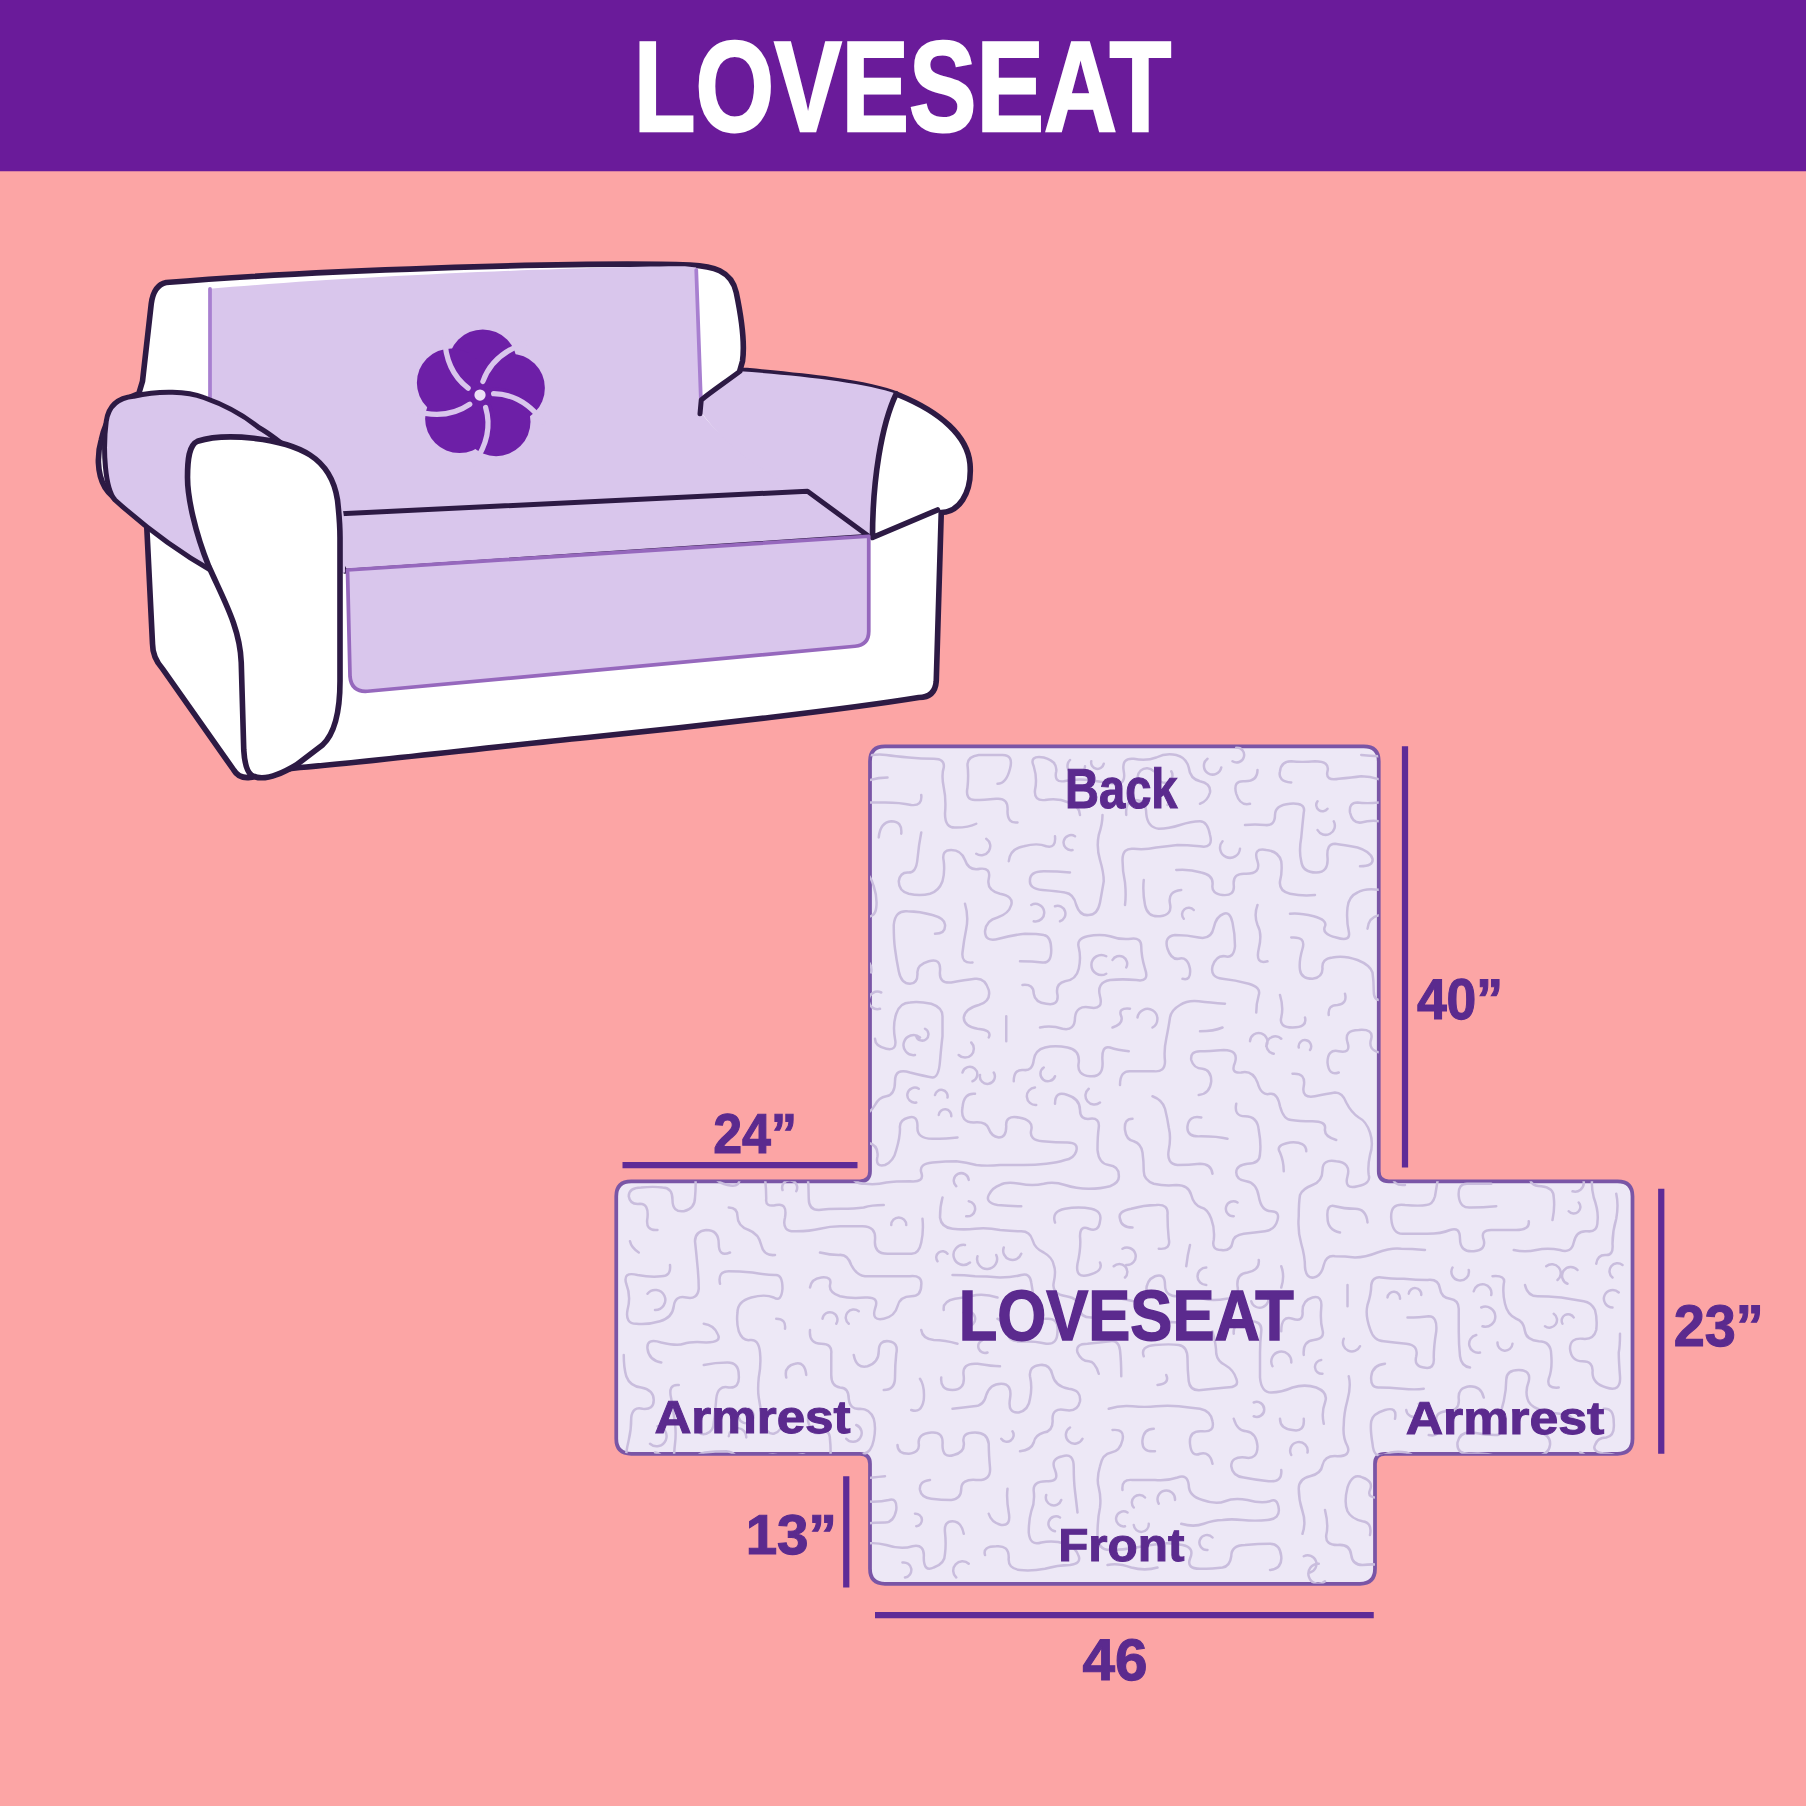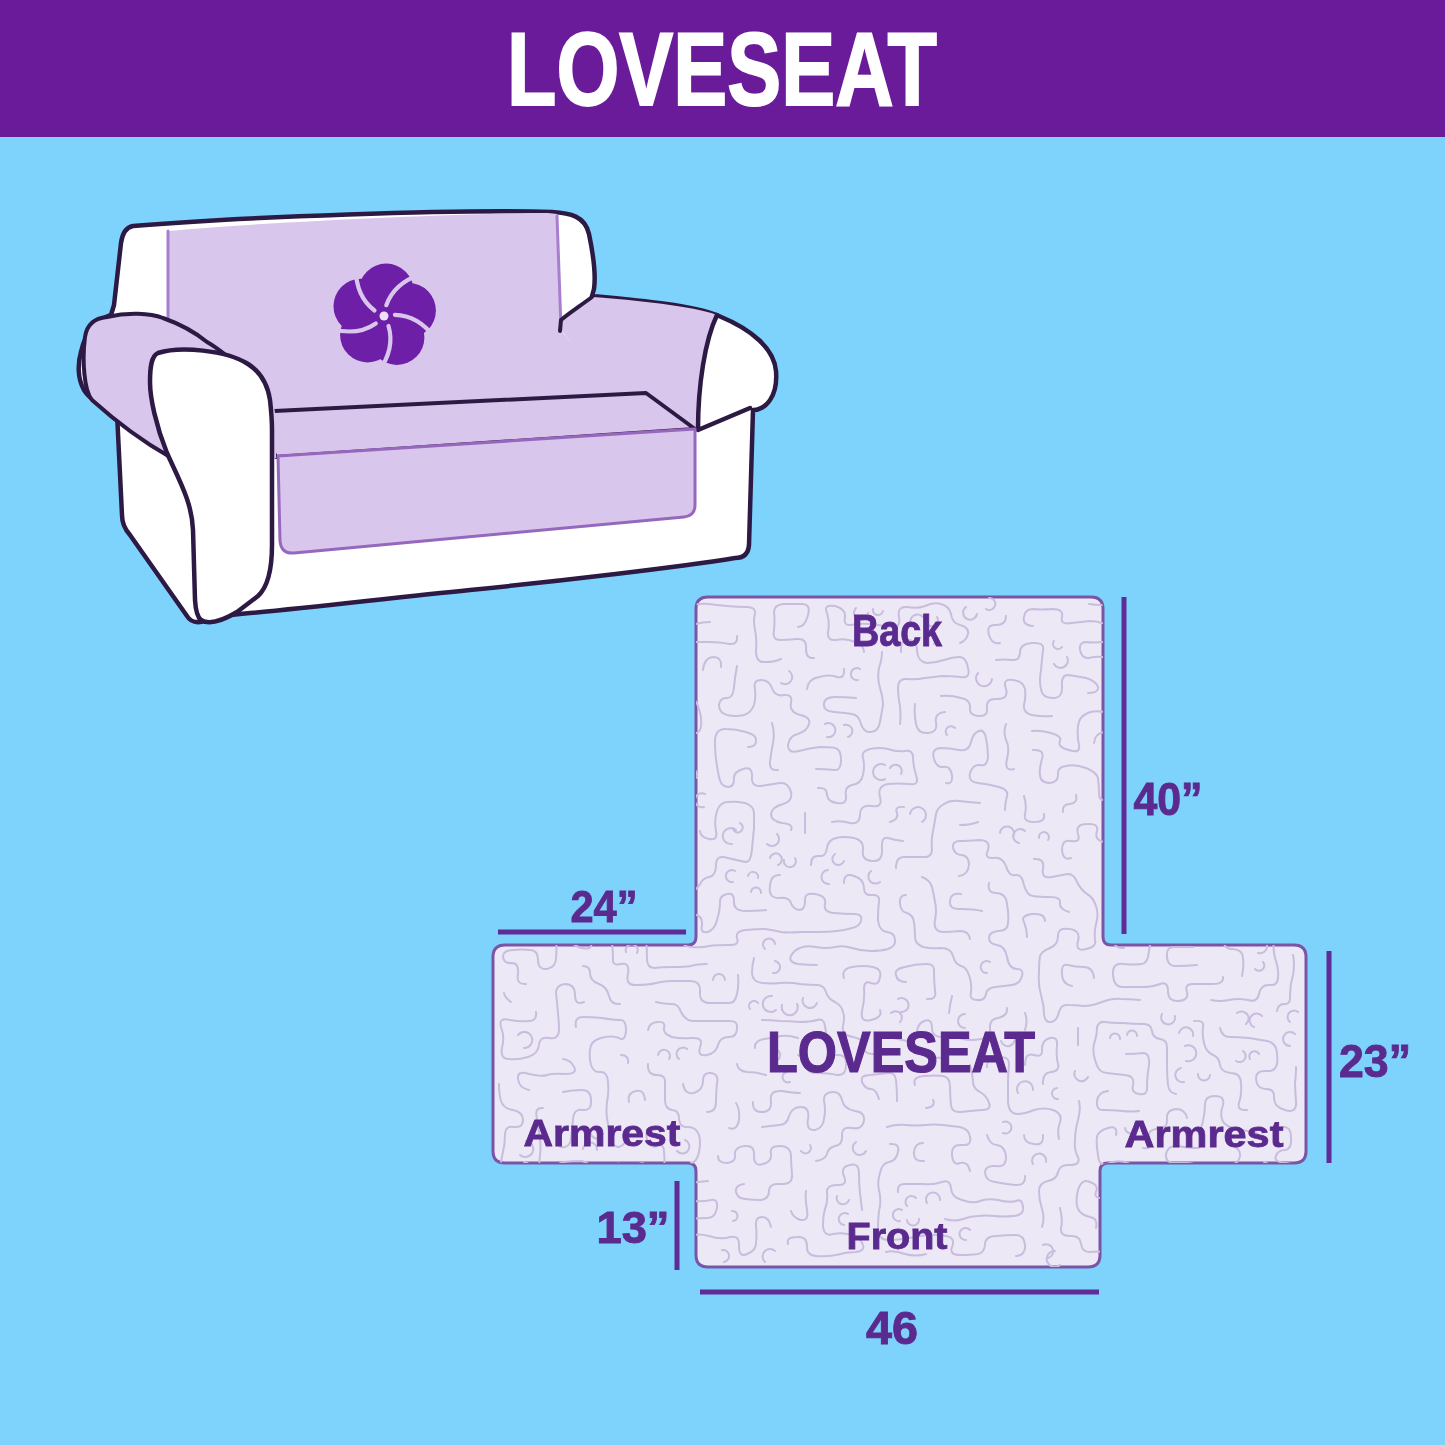--- a/index.html
+++ b/index.html
@@ -1,16 +1,16 @@
 <!DOCTYPE html>
 <html><head>
 <meta charset="utf-8">
 <style>
 html,body{margin:0;padding:0;background:#ffffff;}
-#page{position:relative;width:1445px;height:1445px;background:#7dd3fc;overflow:hidden;
+#page{position:relative;width:1445px;height:1445px;background:#fca5a5;overflow:hidden;
 font-family:"Liberation Sans", sans-serif;}
 svg text{font-family:"Liberation Sans", sans-serif;font-weight:bold;}
 </style>
 </head>
 <body>
 <div id="page">
 <svg width="1445" height="1445" viewBox="0 0 1445 1445">
 <defs>
 <clipPath id="crossclip">
 <path id="crossshape" d="M 708,597 L 1091,597 Q 1103,597 1103,609 L 1103,937 Q 1103,945 1111,945 L 1294,945 Q 1306,945 1306,957 L 1306,1151 Q 1306,1163 1294,1163 L 1108,1163 Q 1100,1163 1100,1171 L 1100,1255 Q 1100,1267 1088,1267 L 708,1267 Q 696,1267 696,1255 L 696,1171 Q 696,1163 688,1163 L 505,1163 Q 493,1163 493,1151 L 493,957 Q 493,945 505,945 L 688,945 Q 696,945 696,937 L 696,609 Q 696,597 708,597 Z"></path>

